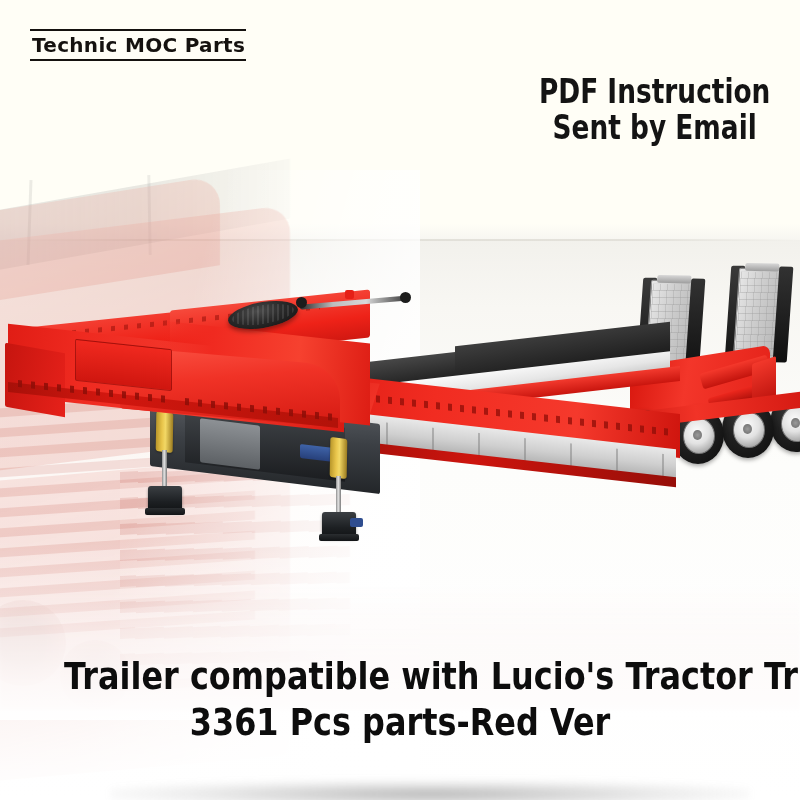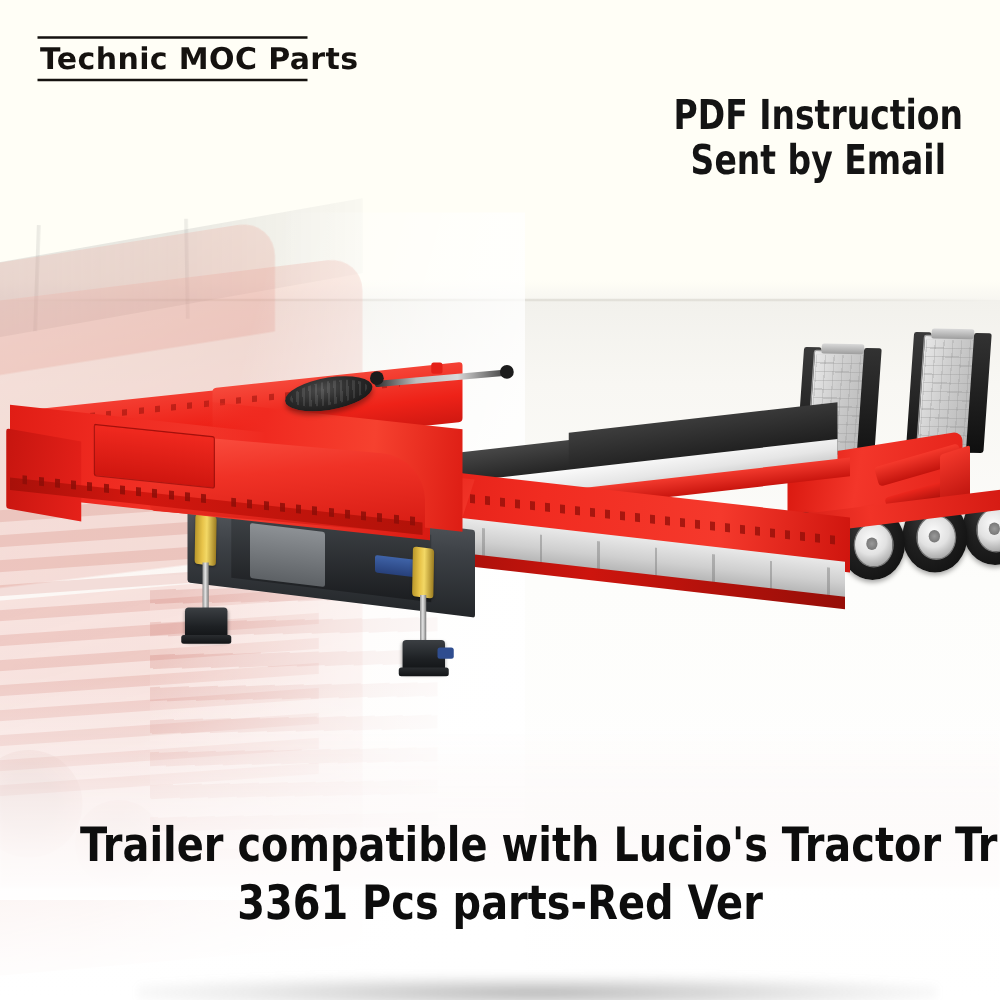--- a/index.html
+++ b/index.html
@@ -239,21 +239,21 @@
     font-size:49px;font-weight:700;color:#15120f;
     letter-spacing:-1px;line-height:1;
     white-space:nowrap;
   }
   .logo-word .cap{font-size:60px;}
   .logo-word .capL{font-size:66px;font-weight:700;}
   .logo-rule{height:2px;background:#15120f;margin:3px 0 2px 2px;width:216px;}
   .logo-rule.bottom{margin-top:2px;}
   .logo-sub{
     font-family:"DejaVu Sans",sans-serif;
-    font-size:24px;font-weight:700;color:#15120f;
+    font-size:20px;font-weight:700;color:#15120f;
     letter-spacing:.3px;white-space:nowrap;margin-left:4px;
   }
 
   
   .headline{
     position:absolute;right:30px;top:74px;text-align:center;
     font-family:"DejaVu Sans",sans-serif;
     font-weight:700;font-size:33px;line-height:1.08;
     color:#141414;
     transform:scaleX(.80);transform-origin:right top;

